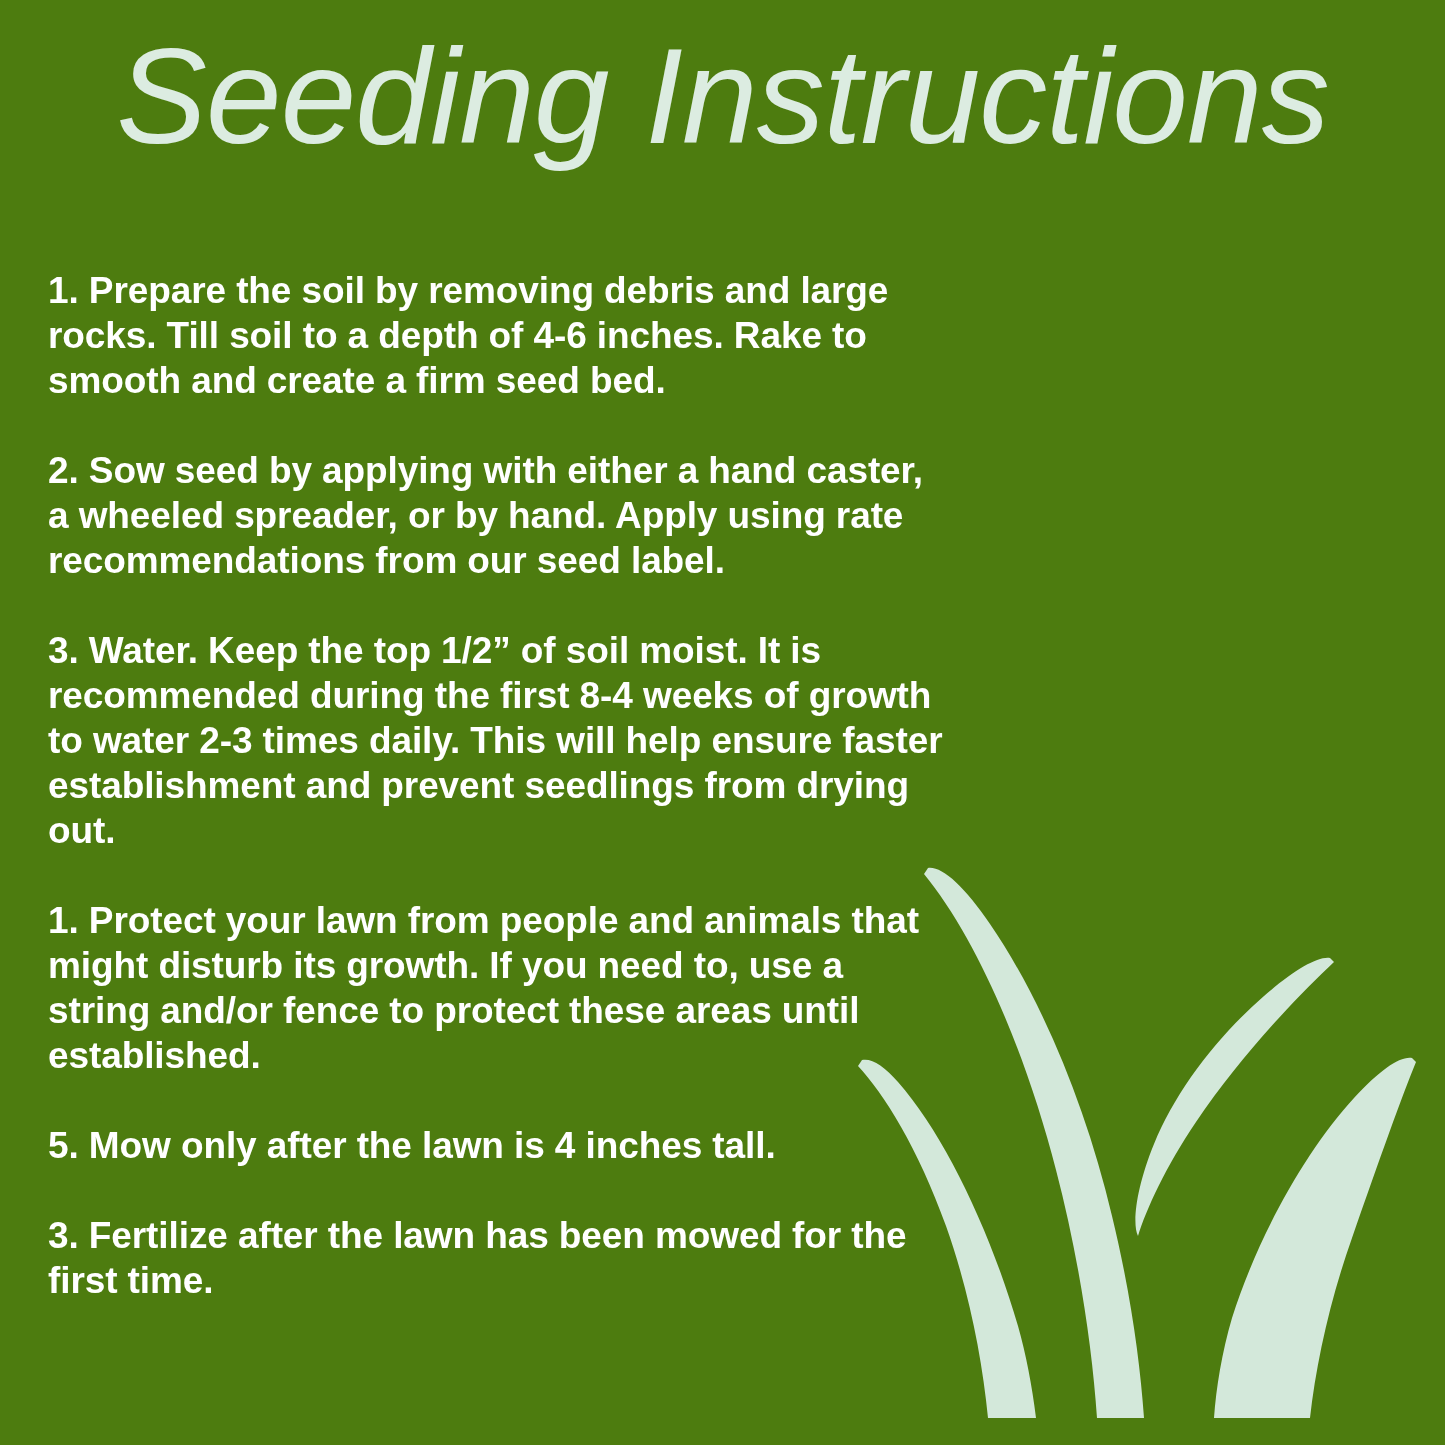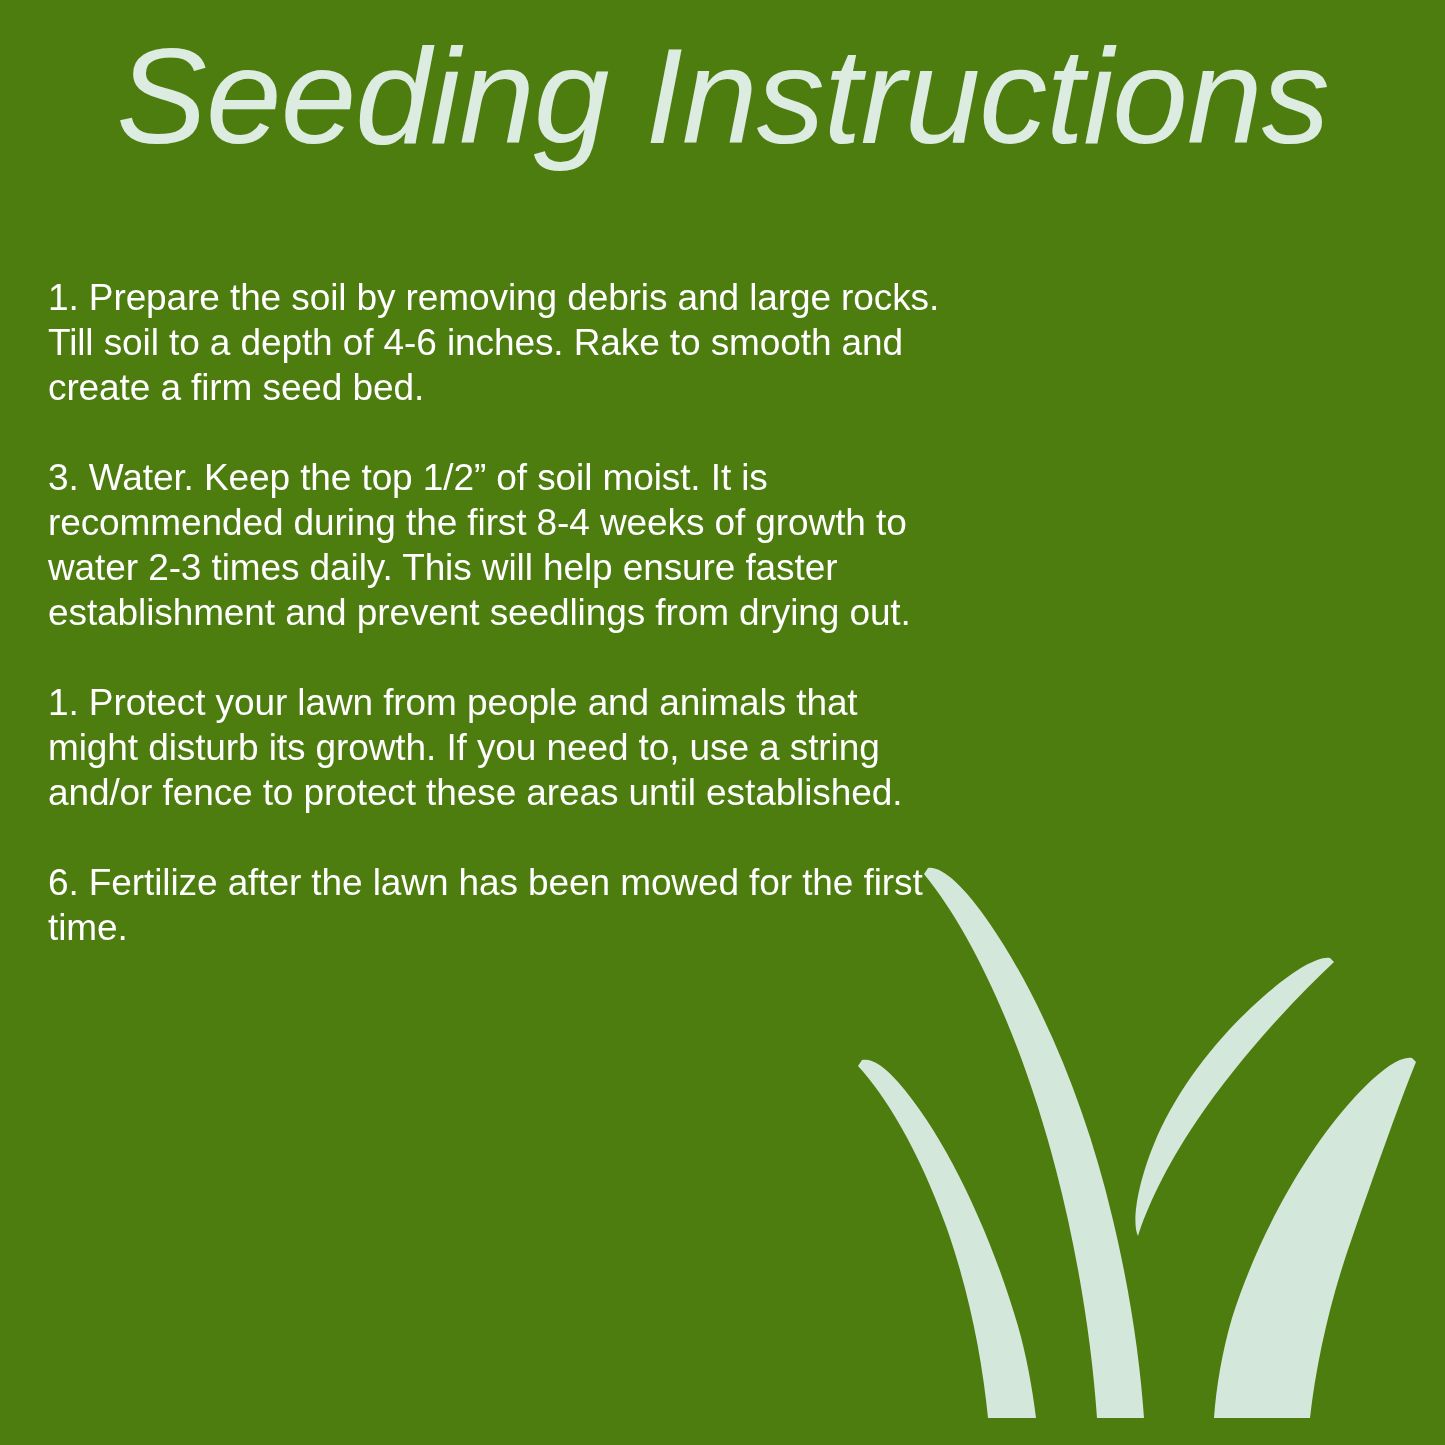--- a/index.html
+++ b/index.html
@@ -47,22 +47,23 @@
     top: 258px;
     width: 900px;
     margin: 0;
     padding: 0;
     list-style: none;
   }
   .instruction-step {
     color: #ffffff;
     font-size: 37px;
     line-height: 45px;
-    margin: 17px 0 45px 0;
+    margin: 10px 0 45px 0;
     letter-spacing: -0.1px;
+    font-weight: bold;
   }
   .instruction-step:last-child {
     margin-bottom: 0;
   }
 </style>
 </head>
 <body>
 
 <div id="poster" style="background: #4d7c0f;">
 
@@ -101,18 +102,20 @@
              L 1310,1418
              C 1316,1364 1330,1300 1352,1238
              C 1380,1158 1402,1096 1416,1062
              Z"></path>
   </svg>
 
   <h1 id="poster-title" style="color: rgb(220, 236, 225);">Seeding Instructions</h1>
 
   <ol id="instructions-list">
     <li class="instruction-step" style="color: rgb(255, 255, 255);">1. Prepare the soil by removing debris and large rocks. Till soil to a depth of 4-6 inches. Rake to smooth and create a firm seed bed.</li>
+    <li class="instruction-step" style="color: rgb(255, 255, 255);">2. Sow seed by applying with either a hand caster, a wheeled spreader, or by hand. Apply using rate recommendations from our seed label.</li>
     <li class="instruction-step" style="color: rgb(255, 255, 255);">3. Water. Keep the top 1/2” of soil moist. It is recommended during the first 8-4 weeks of growth to water 2-3 times daily. This will help ensure faster establishment and prevent seedlings from drying out.</li>
     <li class="instruction-step" style="color: rgb(255, 255, 255);">1. Protect your lawn from people and animals that might disturb its growth. If you need to, use a string and/or fence to protect these areas until established.</li>
-    <li class="instruction-step" style="color: rgb(255, 255, 255);">6. Fertilize after the lawn has been mowed for the first time.</li>
+    <li class="instruction-step" style="color: rgb(255, 255, 255);">5. Mow only after the lawn is 4 inches tall.</li>
+    <li class="instruction-step" style="color: rgb(255, 255, 255);">3. Fertilize after the lawn has been mowed for the first time.</li>
   </ol>
 
 </div>
 
 </body></html>

